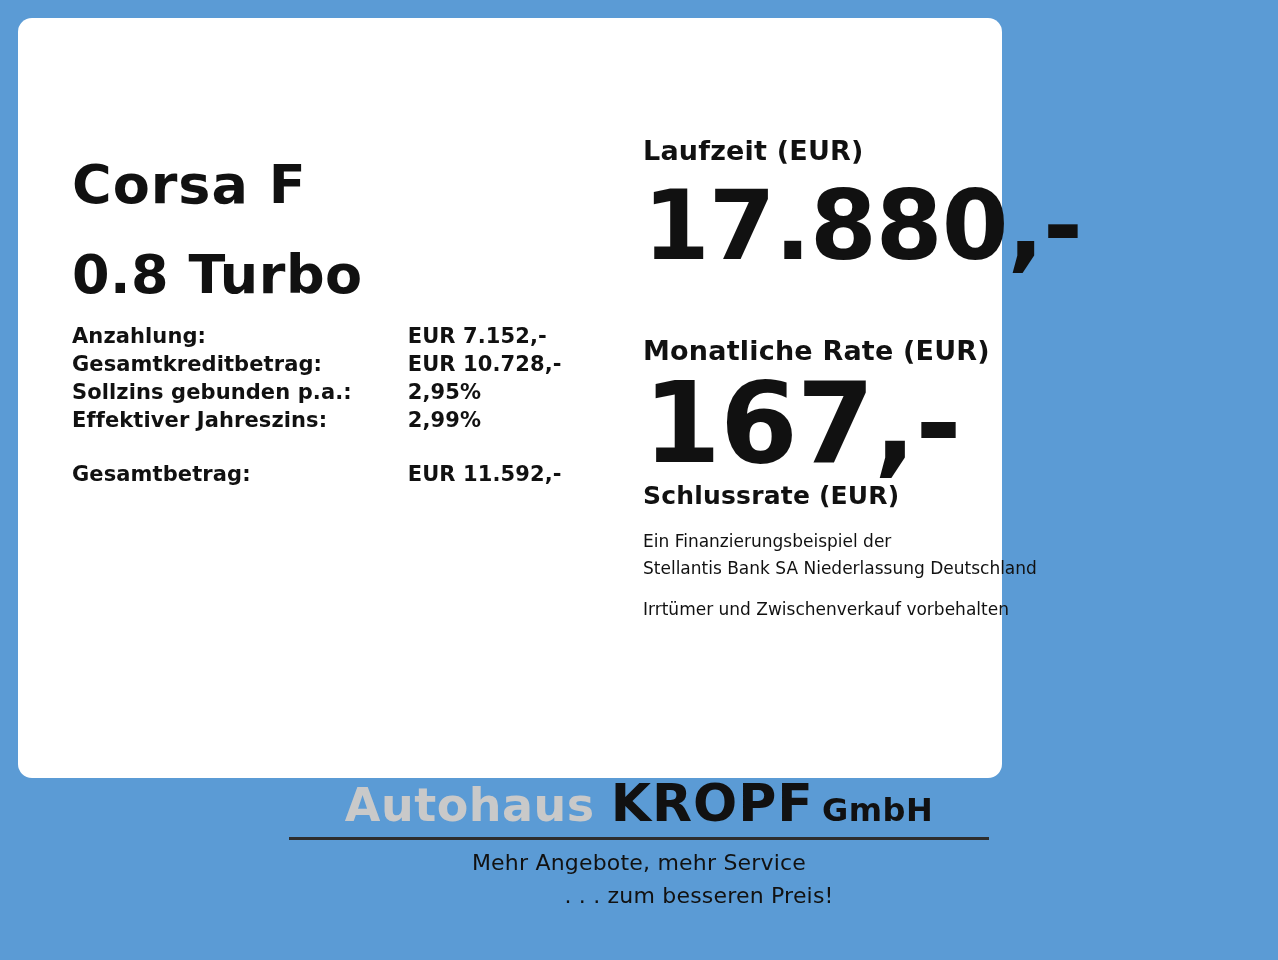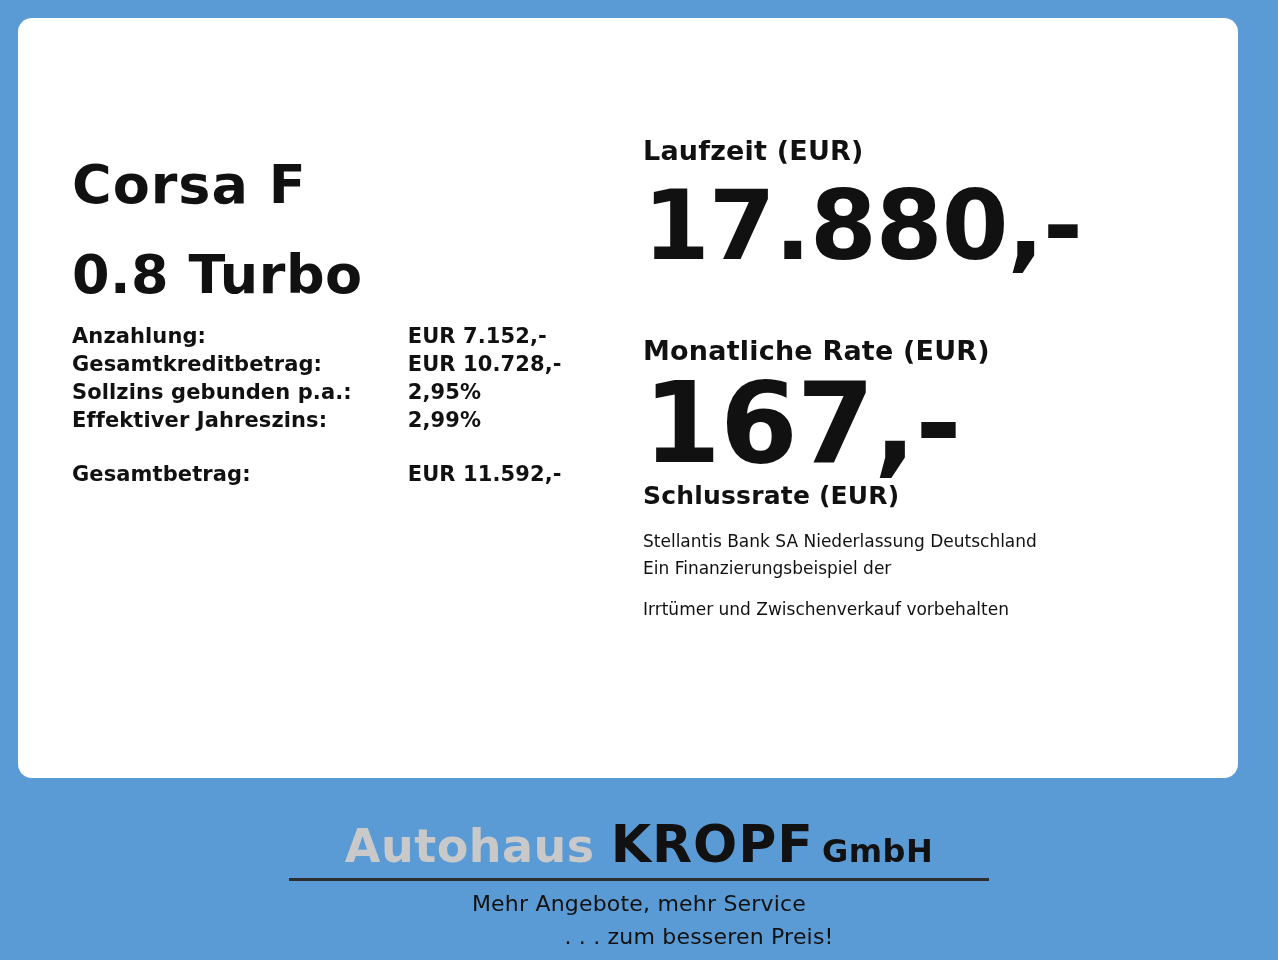--- a/index.html
+++ b/index.html
@@ -16,21 +16,21 @@
   .page {
     position: relative;
     width: 1278px;
     height: 960px;
     background: #5b9bd5;
   }
   .card {
     position: absolute;
     left: 18px;
     top: 18px;
-    width: 1220px;
+    width: 984px;
     height: 760px;
     background: #ffffff;
     border-radius: 14px;
   }
   
   .left-col {
     position: absolute;
     left: 54px;
     top: 140px;
     width: 520px;
@@ -142,21 +142,21 @@
   }
   .fineprint-gap {
     margin-top: 18px;
     font-size: 17px;
     color: #111111;
   }
   
   .footer {
     position: absolute;
     left: 0;
-    top: 814px;
+    top: 773px;
     width: 1278px;
     text-align: center;
   }
   .brand-line {
     display: inline-block;
     position: relative;
     white-space: nowrap;
   }
   .brand-auto {
     font-size: 46px;
@@ -246,22 +246,22 @@
       <div class="rate-block">
         <div class="label-big">Monatliche Rate (EUR)</div>
         <div class="rate-huge">167,-</div>
       </div>
 
       <div class="final-block">
         <div class="label-mid">Schlussrate (EUR)</div>
       </div>
 
       <div class="fineprint">
+        <div>Ein Finanzierungsbeispiel der</div>
         <div>Stellantis Bank SA Niederlassung Deutschland</div>
-        <div>Ein Finanzierungsbeispiel der</div>
       </div>
       <div class="fineprint-gap">Irrtümer und Zwischenverkauf vorbehalten</div>
     </div>
 
   </div>
 
   <div class="footer">
     <div class="brand-line">
       <span class="brand-auto">Autohaus</span><span class="brand-kropf">KROPF</span><span class="brand-gmbh">GmbH</span>
       <div class="brand-rule"></div>

